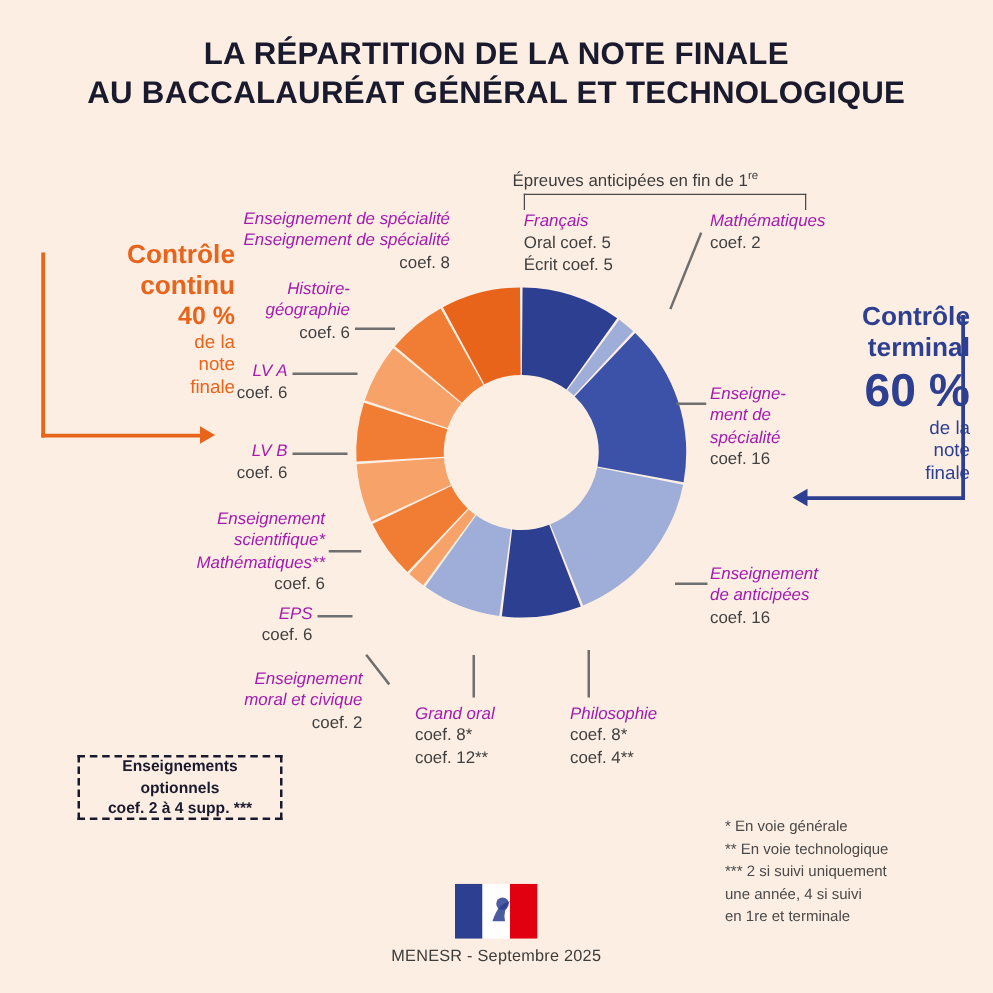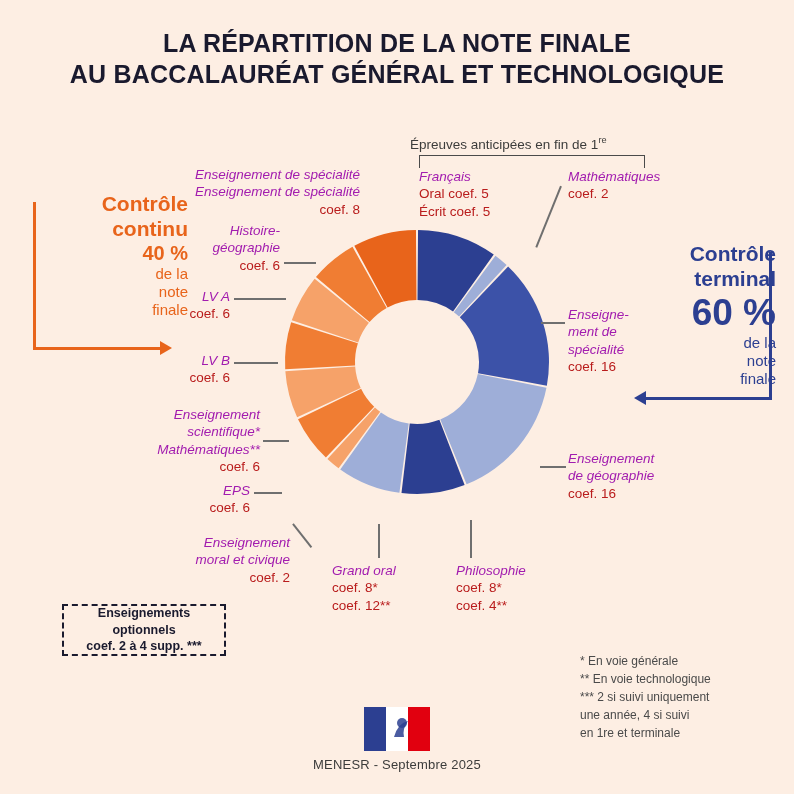--- a/index.html
+++ b/index.html
@@ -32,21 +32,21 @@
   #donut{display:block;}
 
   
   .lbl{
     position:absolute;
     font-size:13.5px;
     line-height:1.28;
     color:#4a4a4a;
   }
   .lbl .t{color:#a21caf;font-style:italic;}
-  .lbl .sub{color:#b91c1c;}
+  .lbl .sub{color:#404040;}
   .r{text-align:right;}
   .l{text-align:left;}
 
   
   .side-left{
     position:absolute;left:33px;top:192px;width:155px;
     text-align:right;
   }
   .side-left .big{
     color:#e8641b;font-weight:bold;font-size:21px;line-height:1.18;
@@ -200,21 +200,21 @@
 <div class="lbl l" style="left:568px;top:306px;width:130px;">
   <div class="t">Enseigne-</div>
   <div class="t">ment de</div>
   <div class="t">spécialité</div>
   <div class="sub">coef. 16</div>
 </div>
 <div class="line" style="left:541px;top:322px;width:24px;height:1.5px;"></div>
 
 <div class="lbl l" style="left:568px;top:450px;width:140px;">
   <div class="t">Enseignement</div>
-  <div class="t">de géographie</div>
+  <div class="t">de anticipées</div>
   <div class="sub">coef. 16</div>
 </div>
 <div class="line" style="left:540px;top:466px;width:26px;height:1.5px;"></div>
 
 <div class="lbl l" style="left:456px;top:562px;width:120px;">
   <div class="t">Philosophie</div>
   <div class="sub">coef. 8*</div>
   <div class="sub">coef. 4**</div>
 </div>
 <div class="line" style="left:470px;top:520px;width:1.5px;height:38px;"></div>

